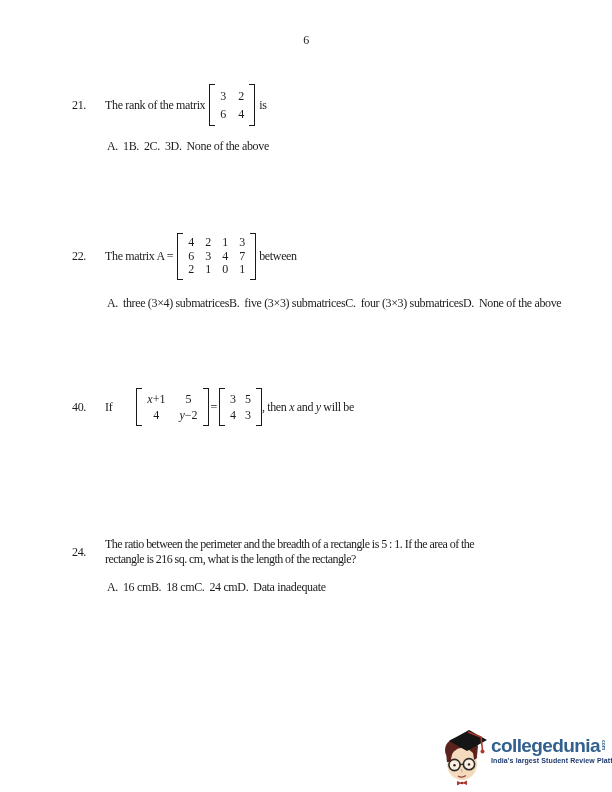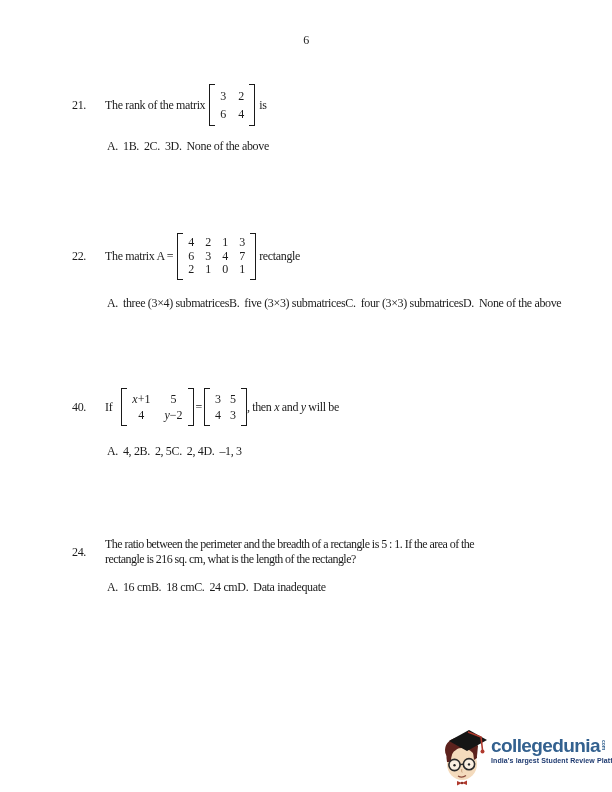--- a/index.html
+++ b/index.html
@@ -92,33 +92,33 @@
         <span>3</span>
         <span>4</span>
         <span>7</span>
         <span>2</span>
         <span>1</span>
         <span>0</span>
         <span>1</span>
       </span>
       <span class="br r"></span>
     </span>
-    <span class="qtext" style="margin-left:-1px;">rectangle</span>
+    <span class="qtext" style="margin-left:-1px;">between</span>
   </div>
   <div class="options g6" style="top:296px;">
     <div class="option"><span class="olet">A.</span><span>three (3×4) submatrices</span></div>
     <div class="option"><span class="olet">B.</span><span>five (3×3) submatrices</span></div>
     <div class="option"><span class="olet">C.</span><span>four (3×3) submatrices</span></div>
     <div class="option"><span class="olet">D.</span><span>None of the above</span></div>
   </div>
 
   <div class="intro" style="top:388px;">
     <span class="qnum">40.</span>
     <span class="qtext">If</span>
-    <span class="matrix" style="margin-left:9px;margin-right:2px;">
+    <span class="matrix" style="margin-left:24px;margin-right:2px;">
       <span class="br l"></span>
       <span class="mg c2 rh16" style="column-gap:14px;">
         <span><i>x</i><span>+1</span></span>
         <span>5</span>
         <span>4</span>
         <span><i>y</i><span>−2</span></span>
       </span>
       <span class="br r"></span>
     </span>
     <span class="qtext">=</span>
@@ -126,26 +126,20 @@
       <span class="br l"></span>
       <span class="mg c2 rh16 tight">
         <span>3</span>
         <span>5</span>
         <span>4</span>
         <span>3</span>
       </span>
       <span class="br r"></span>
     </span>
     <span class="qtext"><span>, then </span><i>x</i><span> and </span><i>y</i><span> will be</span></span>
-  </div>
-  <div class="options g5" style="top:444px;">
-    <div class="option"><span class="olet">A.</span><span>4, 2</span></div>
-    <div class="option"><span class="olet">B.</span><span>2, 5</span></div>
-    <div class="option"><span class="olet">C.</span><span>2, 4</span></div>
-    <div class="option"><span class="olet">D.</span><span>–1, 3</span></div>
   </div>
 
   <div class="qblock" style="top:537px;">
     <span class="qnum" style="line-height:15px;">24.</span>
     <div class="qpara">
       <div class="pline">The ratio between the perimeter and the breadth of a rectangle is 5 : 1. If the area of the</div>
       <div class="pline">rectangle is 216 sq. cm, what is the length of the rectangle?</div>
     </div>
   </div>
   <div class="options g6" style="top:580px;">

